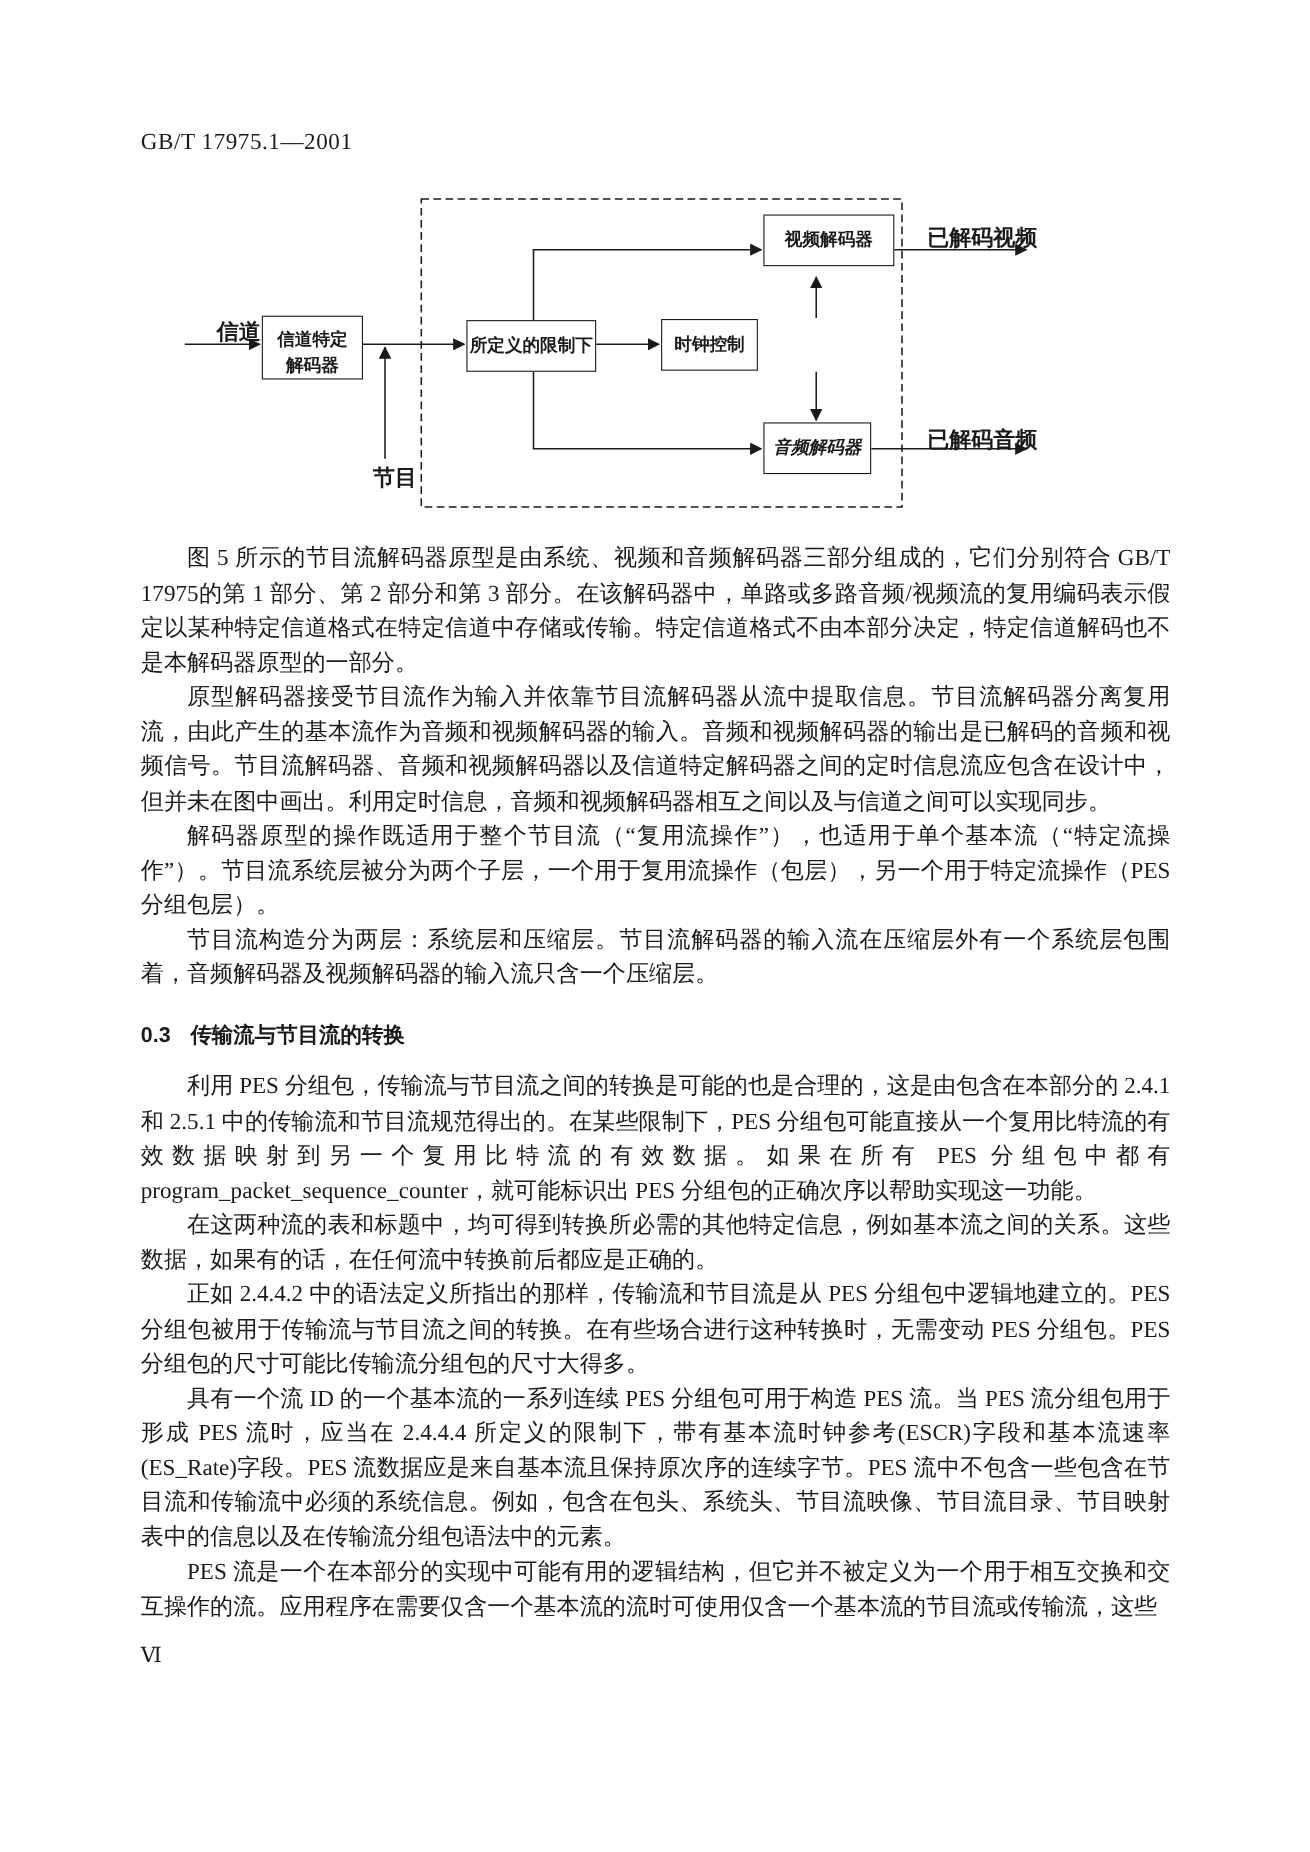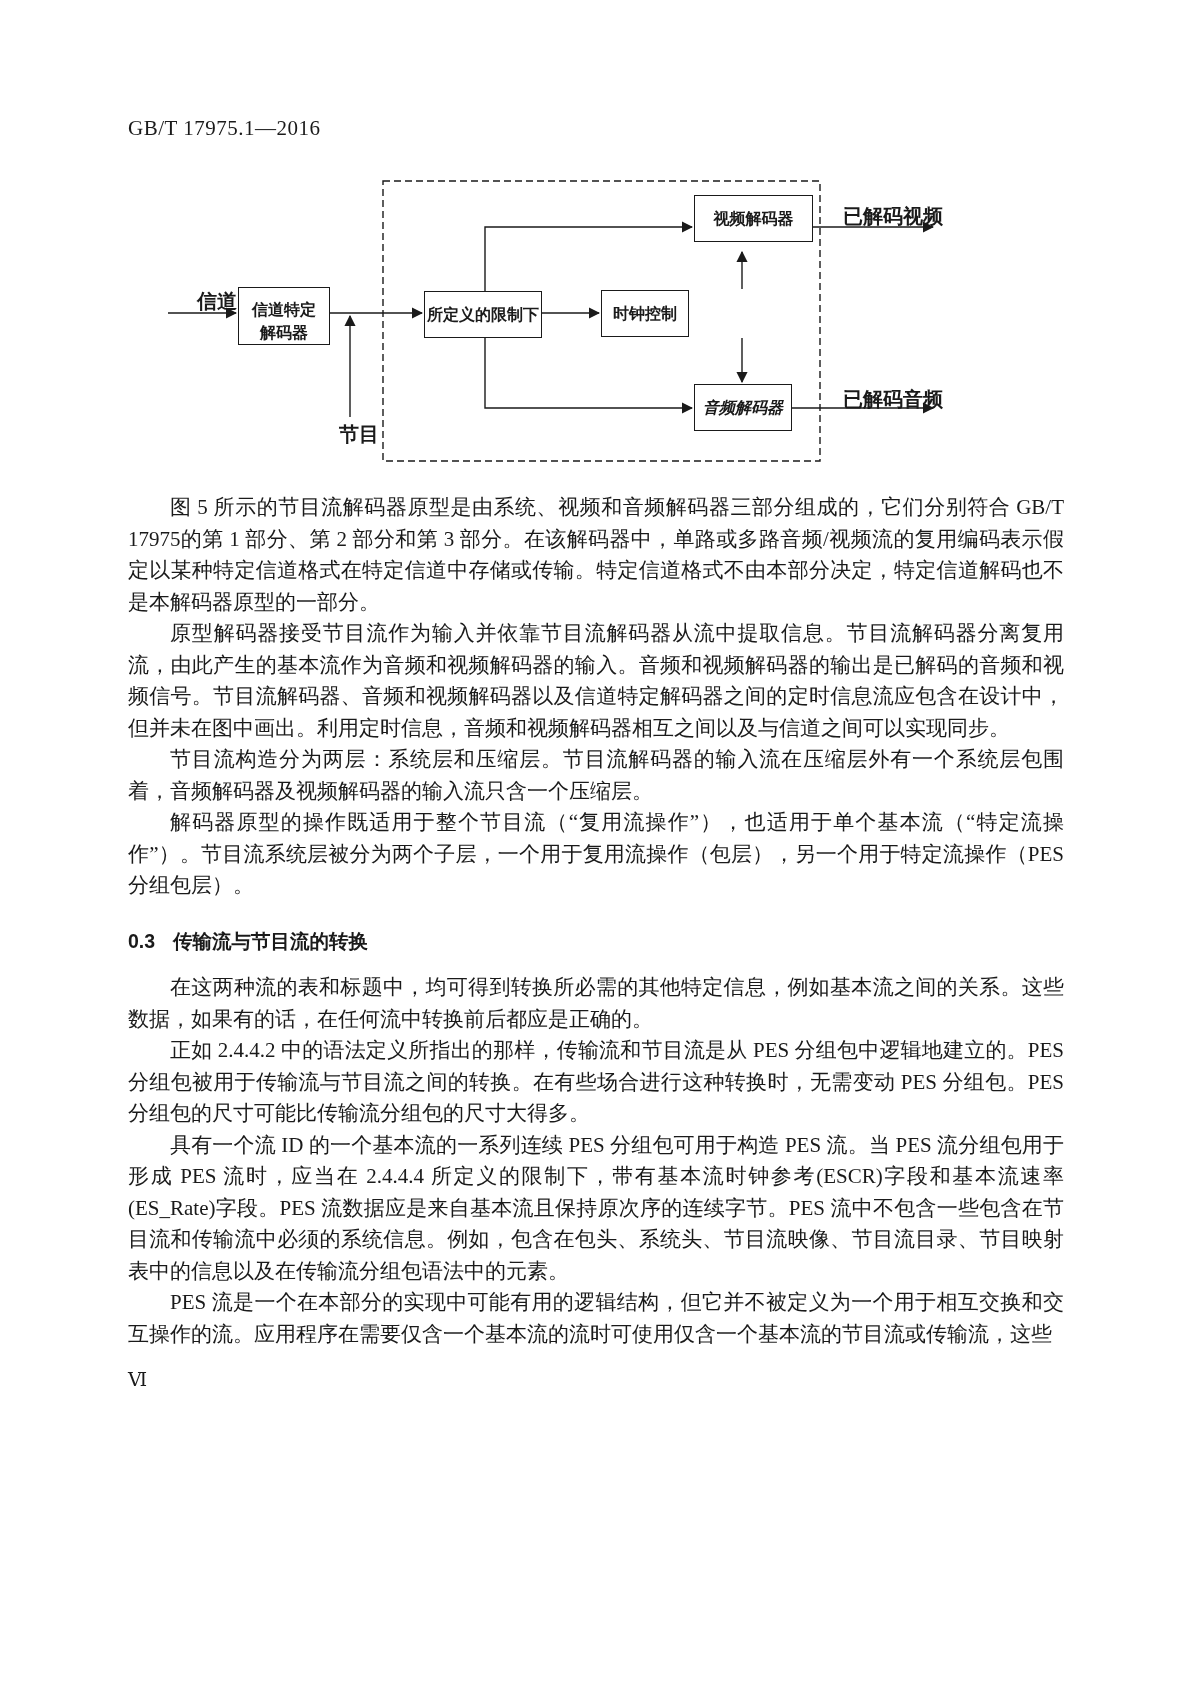--- a/index.html
+++ b/index.html
@@ -98,21 +98,21 @@
     font-size: 19px;
     text-indent: 0;
     text-align: left;
   }
 </style>
 </head>
 <body>
 
 <div class="page">
 
-  <div class="doc-number">GB/T 17975.1—2016</div>
+  <div class="doc-number">GB/T 17975.1—2001</div>
 
   <svg class="fig-svg" width="1191" height="480" viewBox="0 0 1191 480">
     <defs>
       <marker id="arr" viewBox="0 0 10 10" refX="9" refY="5" markerWidth="8" markerHeight="8" orient="auto-start-reverse">
         <path d="M0 0 L10 5 L0 10 Z" fill="#1a1a1a"></path>
       </marker>
     </defs>
     <rect class="dashed-box" x="383" y="181" width="437" height="280"></rect>
     <path class="conn" d="M168 313 H236" marker-end="url(#arr)"></path>
     <path class="conn" d="M330 313 H422" marker-end="url(#arr)"></path>
@@ -137,26 +137,27 @@
 
   <div class="fig-label lab-channel">信道</div>
   <div class="fig-label lab-program">节目</div>
   <div class="fig-label lab-dec-video">已解码视频</div>
   <div class="fig-label lab-dec-audio">已解码音频</div>
 
 
   <div class="body-text">
     <p>图 5 所示的节目流解码器原型是由系统、视频和音频解码器三部分组成的，它们分别符合 GB/T 17975的第 1 部分、第 2 部分和第 3 部分。在该解码器中，单路或多路音频/视频流的复用编码表示假定以某种特定信道格式在特定信道中存储或传输。特定信道格式不由本部分决定，特定信道解码也不是本解码器原型的一部分。</p>
     <p>原型解码器接受节目流作为输入并依靠节目流解码器从流中提取信息。节目流解码器分离复用流，由此产生的基本流作为音频和视频解码器的输入。音频和视频解码器的输出是已解码的音频和视频信号。节目流解码器、音频和视频解码器以及信道特定解码器之间的定时信息流应包含在设计中，但并未在图中画出。利用定时信息，音频和视频解码器相互之间以及与信道之间可以实现同步。</p>
+    <p>解码器原型的操作既适用于整个节目流（“复用流操作”），也适用于单个基本流（“特定流操作”）。节目流系统层被分为两个子层，一个用于复用流操作（包层），另一个用于特定流操作（PES 分组包层）。</p>
     <p>节目流构造分为两层：系统层和压缩层。节目流解码器的输入流在压缩层外有一个系统层包围着，音频解码器及视频解码器的输入流只含一个压缩层。</p>
-    <p>解码器原型的操作既适用于整个节目流（“复用流操作”），也适用于单个基本流（“特定流操作”）。节目流系统层被分为两个子层，一个用于复用流操作（包层），另一个用于特定流操作（PES 分组包层）。</p>
 
     <div class="sec-heading">
       <span class="sec-num">0.3</span><span>传输流与节目流的转换</span>
     </div>
+    <p>利用 PES 分组包，传输流与节目流之间的转换是可能的也是合理的，这是由包含在本部分的 2.4.1 和 2.5.1 中的传输流和节目流规范得出的。在某些限制下，PES 分组包可能直接从一个复用比特流的有效数据映射到另一个复用比特流的有效数据。如果在所有 PES 分组包中都有 program_packet_sequence_counter，就可能标识出 PES 分组包的正确次序以帮助实现这一功能。</p>
     <p>在这两种流的表和标题中，均可得到转换所必需的其他特定信息，例如基本流之间的关系。这些数据，如果有的话，在任何流中转换前后都应是正确的。</p>
 
     <p>正如 2.4.4.2 中的语法定义所指出的那样，传输流和节目流是从 PES 分组包中逻辑地建立的。PES 分组包被用于传输流与节目流之间的转换。在有些场合进行这种转换时，无需变动 PES 分组包。PES 分组包的尺寸可能比传输流分组包的尺寸大得多。</p>
     <p>具有一个流 ID 的一个基本流的一系列连续 PES 分组包可用于构造 PES 流。当 PES 流分组包用于形成 PES 流时，应当在 2.4.4.4 所定义的限制下，带有基本流时钟参考(ESCR)字段和基本流速率(ES_Rate)字段。PES 流数据应是来自基本流且保持原次序的连续字节。PES 流中不包含一些包含在节目流和传输流中必须的系统信息。例如，包含在包头、系统头、节目流映像、节目流目录、节目映射表中的信息以及在传输流分组包语法中的元素。</p>
     <p>PES 流是一个在本部分的实现中可能有用的逻辑结构，但它并不被定义为一个用于相互交换和交互操作的流。应用程序在需要仅含一个基本流的流时可使用仅含一个基本流的节目流或传输流，这些</p>
 
     <div class="page-number">Ⅵ</div>
   </div>
 
 </div>

